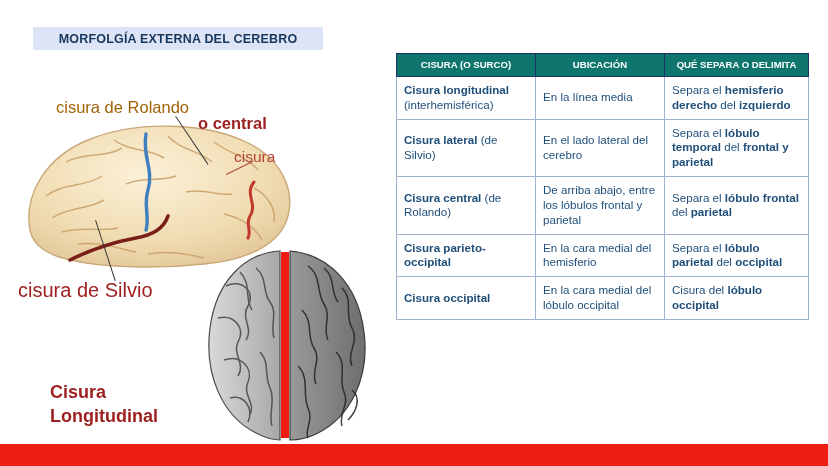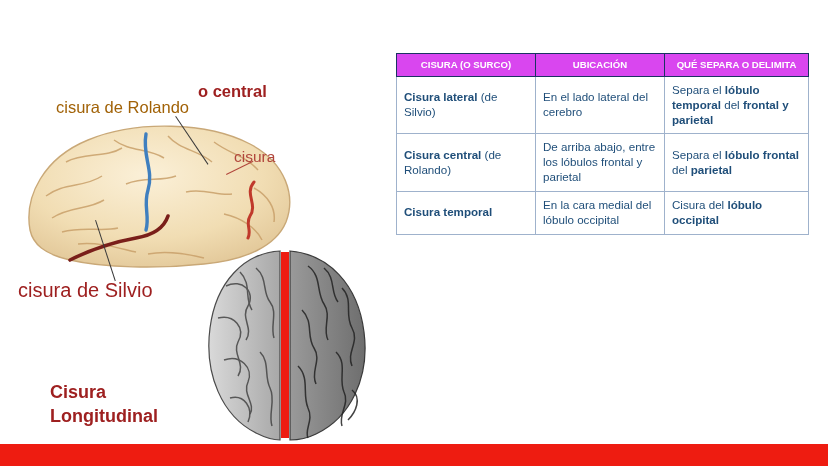--- a/index.html
+++ b/index.html
@@ -50,21 +50,21 @@
 
   
   #illustration { position: absolute; left: 0; top: 58px; width: 392px; height: 382px; }
 
   .lbl { position: absolute; white-space: nowrap; line-height: 1.15; }
   #lbl-rolando {
     left: 56px; top: 40px;
     font-size: 16.5px; color: #a16207;
   }
   #lbl-central {
-    left: 198px; top: 24px;
+    left: 198px; top: 56px;
     font-size: 16.5px; font-weight: bold; color: #9e2020; text-align: right;
   }
   #lbl-po {
     left: 234px; top: 90px;
     font-size: 15.5px; color: #b1463c; text-align: left;
   }
   #lbl-po span { display: block; }
   #lbl-silvio {
     left: 18px; top: 221px;
     font-size: 20px; color: #9e2020;
@@ -86,21 +86,21 @@
                    transform: rotate(72deg); background: #3a3a3a; }
 
   
   #table-wrap { position: absolute; left: 396px; top: 53px; width: 412px; }
   table#fissure-table {
     width: 412px;
     border-collapse: collapse;
     table-layout: fixed;
   }
   #fissure-table th {
-    background: #d946ef;
+    background: #0f766e;
     color: #ffffff;
     font-size: 9.6px;
     font-weight: bold;
     text-align: center;
     padding: 5px 4px;
     line-height: 1.25;
     border: 1px solid #1b3263;
   }
   #fissure-table td {
     border: 1px solid #9fb2cc;
@@ -121,20 +121,23 @@
     position: absolute; left: 0; bottom: 0;
     width: 828px; height: 22px;
     background: #ee1c11;
   }
 </style>
 </head>
 <body>
 
 <div id="slide">
 
+  <div id="title-banner">
+    <div id="title-text">MORFOLGÍA EXTERNA DEL CEREBRO</div>
+  </div>
 
 
   <div id="illustration">
 
     <svg style="position:absolute;left:18px;top:60px;width:290px;height:160px;" viewBox="0 0 290 160">
       <defs>
         <radialGradient id="brainTan" cx="45%" cy="35%" r="75%">
           <stop offset="0%" stop-color="#fbf0d8"></stop>
           <stop offset="60%" stop-color="#f1ddb3"></stop>
           <stop offset="100%" stop-color="#dfc393"></stop>
@@ -225,31 +228,41 @@
       </colgroup>
       <thead>
         <tr>
           <th>CISURA (O SURCO)</th>
           <th>UBICACIÓN</th>
           <th>QUÉ SEPARA O DELIMITA</th>
         </tr>
       </thead>
       <tbody id="table-body">
           <tr>
+            <td><b>Cisura longitudinal</b><span> (interhemisférica)</span></td>
+            <td>En la línea media</td>
+            <td><span>Separa el </span><b>hemisferio derecho</b><span> del </span><b>izquierdo</b></td>
+          </tr>
+          <tr>
             <td><b>Cisura lateral</b><span> (de Silvio)</span></td>
             <td>En el lado lateral del cerebro</td>
             <td><span>Separa el </span><b>lóbulo temporal</b><span> del </span><b>frontal y parietal</b></td>
           </tr>
           <tr>
             <td><b>Cisura central</b><span> (de Rolando)</span></td>
             <td>De arriba abajo, entre los lóbulos frontal y parietal</td>
             <td><span>Separa el </span><b>lóbulo frontal</b><span> del </span><b>parietal</b></td>
           </tr>
           <tr>
-            <td><b>Cisura temporal</b></td>
+            <td><b>Cisura parieto-occipital</b></td>
+            <td>En la cara medial del hemisferio</td>
+            <td><span>Separa el </span><b>lóbulo parietal</b><span> del </span><b>occipital</b></td>
+          </tr>
+          <tr>
+            <td><b>Cisura occipital</b></td>
             <td>En la cara medial del lóbulo occipital</td>
             <td><span>Cisura del </span><b>lóbulo occipital</b></td>
           </tr>
         </tbody>
     </table>
   </div>
 
   <div id="bottom-bar"></div>
 </div>
 

